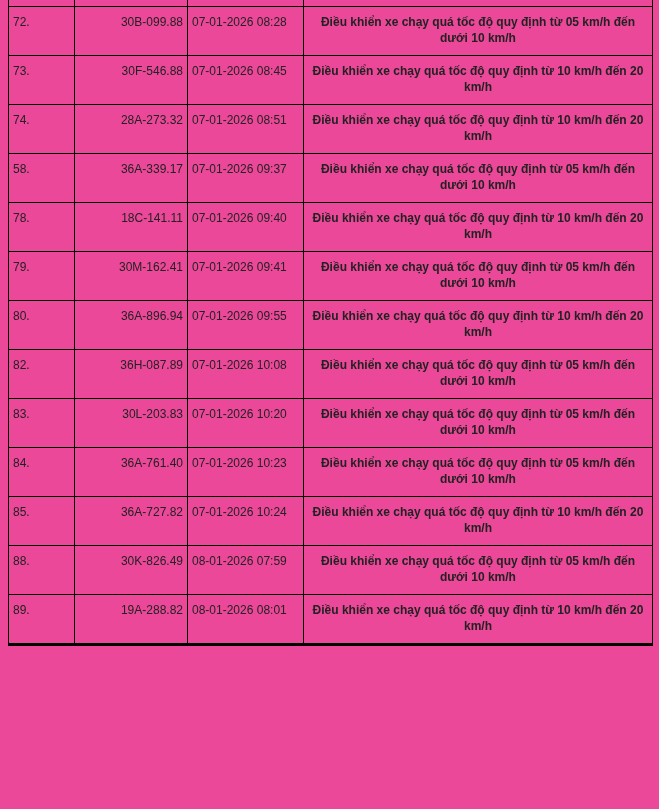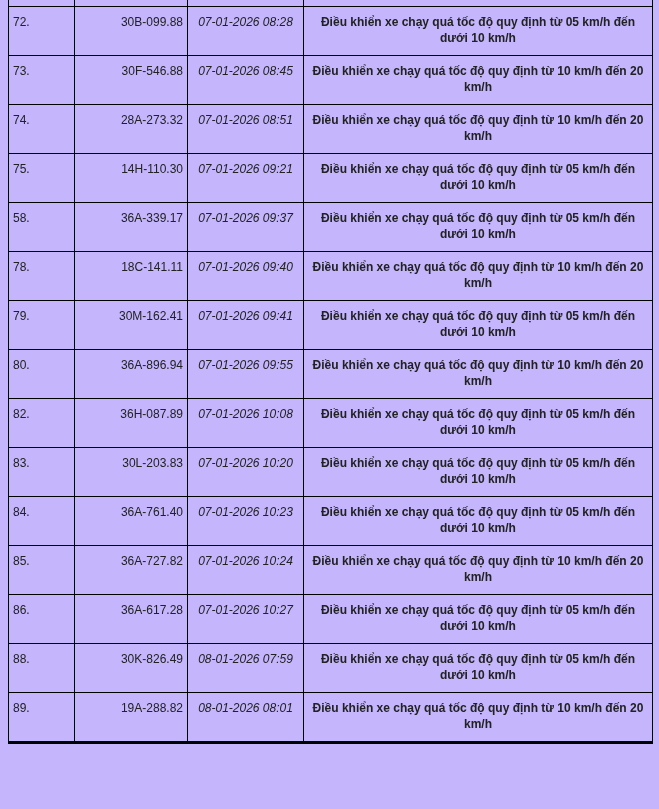--- a/index.html
+++ b/index.html
@@ -6,21 +6,21 @@
     margin: 0;
     padding: 0;
     background: #ffffff;
     font-family: "Liberation Sans", "DejaVu Sans", sans-serif;
   }
   .page {
     width: 659px;
     height: 809px;
     position: relative;
     overflow: hidden;
-    background: #c4b5fd;
+    background: #ec4899;
   }
   table.violations {
     border-collapse: collapse;
     table-layout: fixed;
     width: 644px;
     margin-left: 8px;
     border-bottom: 3px solid #000;
   }
   table.violations td {
     border: 1px solid #000;
@@ -35,21 +35,21 @@
   tr.partial-row td {
     border-top: none;
     height: 6px;
     padding: 0;
   }
   td.col-no {
     text-align: left;
     padding-left: 12px;
   }
   td.col-plate   { text-align: right; }
-  td.col-datetime{ text-align: center; font-style: italic; }
+  td.col-datetime{ text-align: left; }
   td.col-violation {
     text-align: center;
     padding-left: 3px;
     padding-right: 3px;
     font-weight: bold;
   }
 </style>
 </head>
 <body>
 
@@ -78,26 +78,20 @@
           <td class="col-no">73.</td>
           <td class="col-plate">30F-546.88</td>
           <td class="col-datetime">07-01-2026 08:45</td>
           <td class="col-violation">Điều khiển xe chạy quá tốc độ quy định từ 10 km/h đến 20 km/h</td>
         </tr>
         <tr>
           <td class="col-no">74.</td>
           <td class="col-plate">28A-273.32</td>
           <td class="col-datetime">07-01-2026 08:51</td>
           <td class="col-violation">Điều khiển xe chạy quá tốc độ quy định từ 10 km/h đến 20 km/h</td>
-        </tr>
-        <tr>
-          <td class="col-no">75.</td>
-          <td class="col-plate">14H-110.30</td>
-          <td class="col-datetime">07-01-2026 09:21</td>
-          <td class="col-violation">Điều khiển xe chạy quá tốc độ quy định từ 05 km/h đến dưới 10 km/h</td>
         </tr>
         <tr>
           <td class="col-no">58.</td>
           <td class="col-plate">36A-339.17</td>
           <td class="col-datetime">07-01-2026 09:37</td>
           <td class="col-violation">Điều khiển xe chạy quá tốc độ quy định từ 05 km/h đến dưới 10 km/h</td>
         </tr>
         <tr>
           <td class="col-no">78.</td>
           <td class="col-plate">18C-141.11</td>
@@ -134,26 +128,20 @@
           <td class="col-datetime">07-01-2026 10:23</td>
           <td class="col-violation">Điều khiển xe chạy quá tốc độ quy định từ 05 km/h đến dưới 10 km/h</td>
         </tr>
         <tr>
           <td class="col-no">85.</td>
           <td class="col-plate">36A-727.82</td>
           <td class="col-datetime">07-01-2026 10:24</td>
           <td class="col-violation">Điều khiển xe chạy quá tốc độ quy định từ 10 km/h đến 20 km/h</td>
         </tr>
         <tr>
-          <td class="col-no">86.</td>
-          <td class="col-plate">36A-617.28</td>
-          <td class="col-datetime">07-01-2026 10:27</td>
-          <td class="col-violation">Điều khiển xe chạy quá tốc độ quy định từ 05 km/h đến dưới 10 km/h</td>
-        </tr>
-        <tr>
           <td class="col-no">88.</td>
           <td class="col-plate">30K-826.49</td>
           <td class="col-datetime">08-01-2026 07:59</td>
           <td class="col-violation">Điều khiển xe chạy quá tốc độ quy định từ 05 km/h đến dưới 10 km/h</td>
         </tr>
         <tr>
           <td class="col-no">89.</td>
           <td class="col-plate">19A-288.82</td>
           <td class="col-datetime">08-01-2026 08:01</td>
           <td class="col-violation">Điều khiển xe chạy quá tốc độ quy định từ 10 km/h đến 20 km/h</td>

